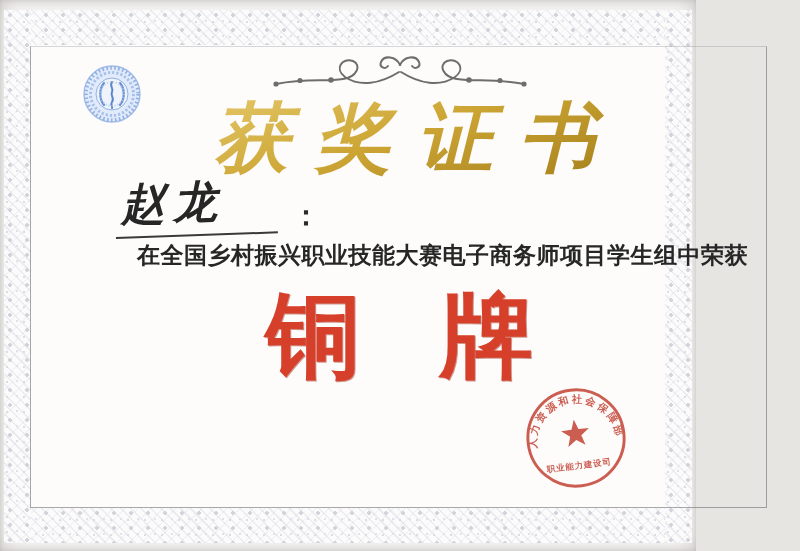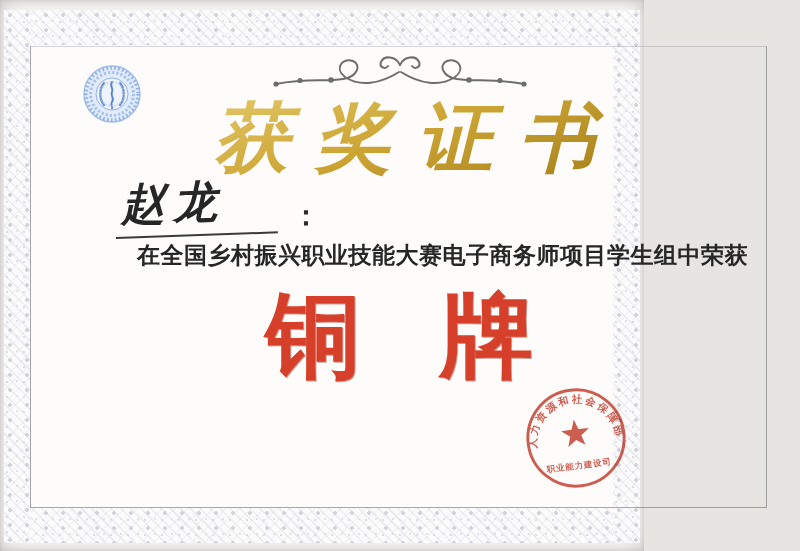--- a/index.html
+++ b/index.html
@@ -1,18 +1,18 @@
 <!DOCTYPE html>
 <html><head>
 <meta charset="utf-8">
 <style>
   * { margin:0; padding:0; box-sizing:border-box; }
   html,body { width:800px; height:551px; overflow:hidden; background:#e7e5e2; }
   .photo {
-    position:relative; width:644px; height:551px;
+    position:relative; width:696px; height:551px;
     background:#fdfcfb;
     box-shadow: inset 0 0 22px rgba(110,105,100,.38), inset 0 0 4px rgba(120,115,110,.25);
     font-family:"DejaVu Serif", serif;
   }
   
   .frame {
     position:absolute;
     background-color:#fbfbfc;
     background-image:
       radial-gradient(circle 1.7px at 6px 5px, #d3d3dc 97%, transparent),

